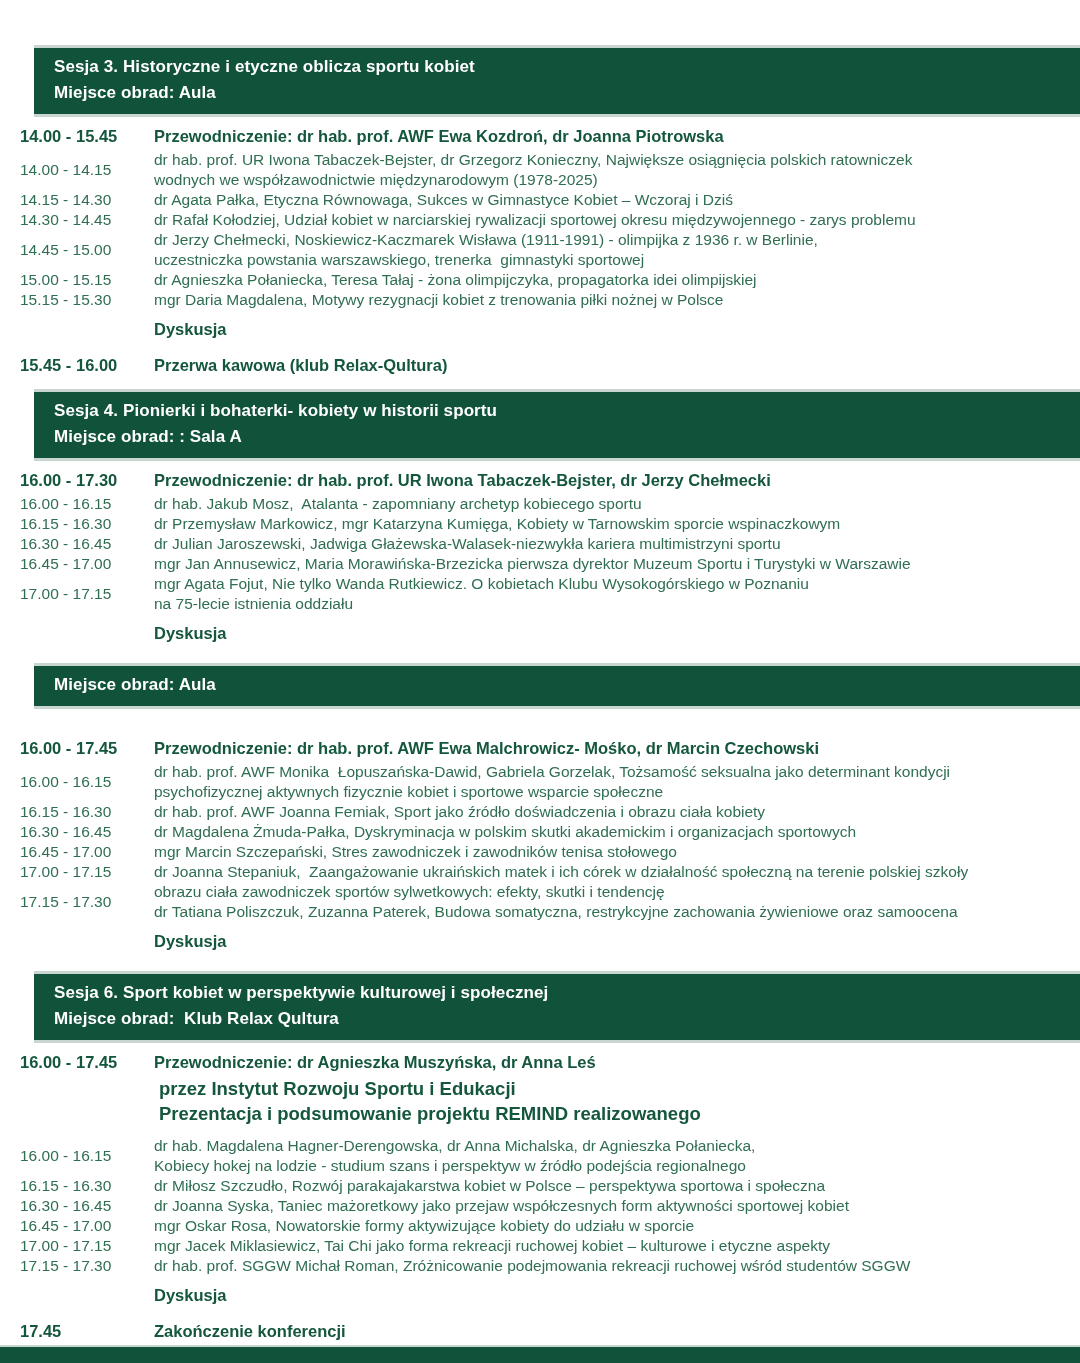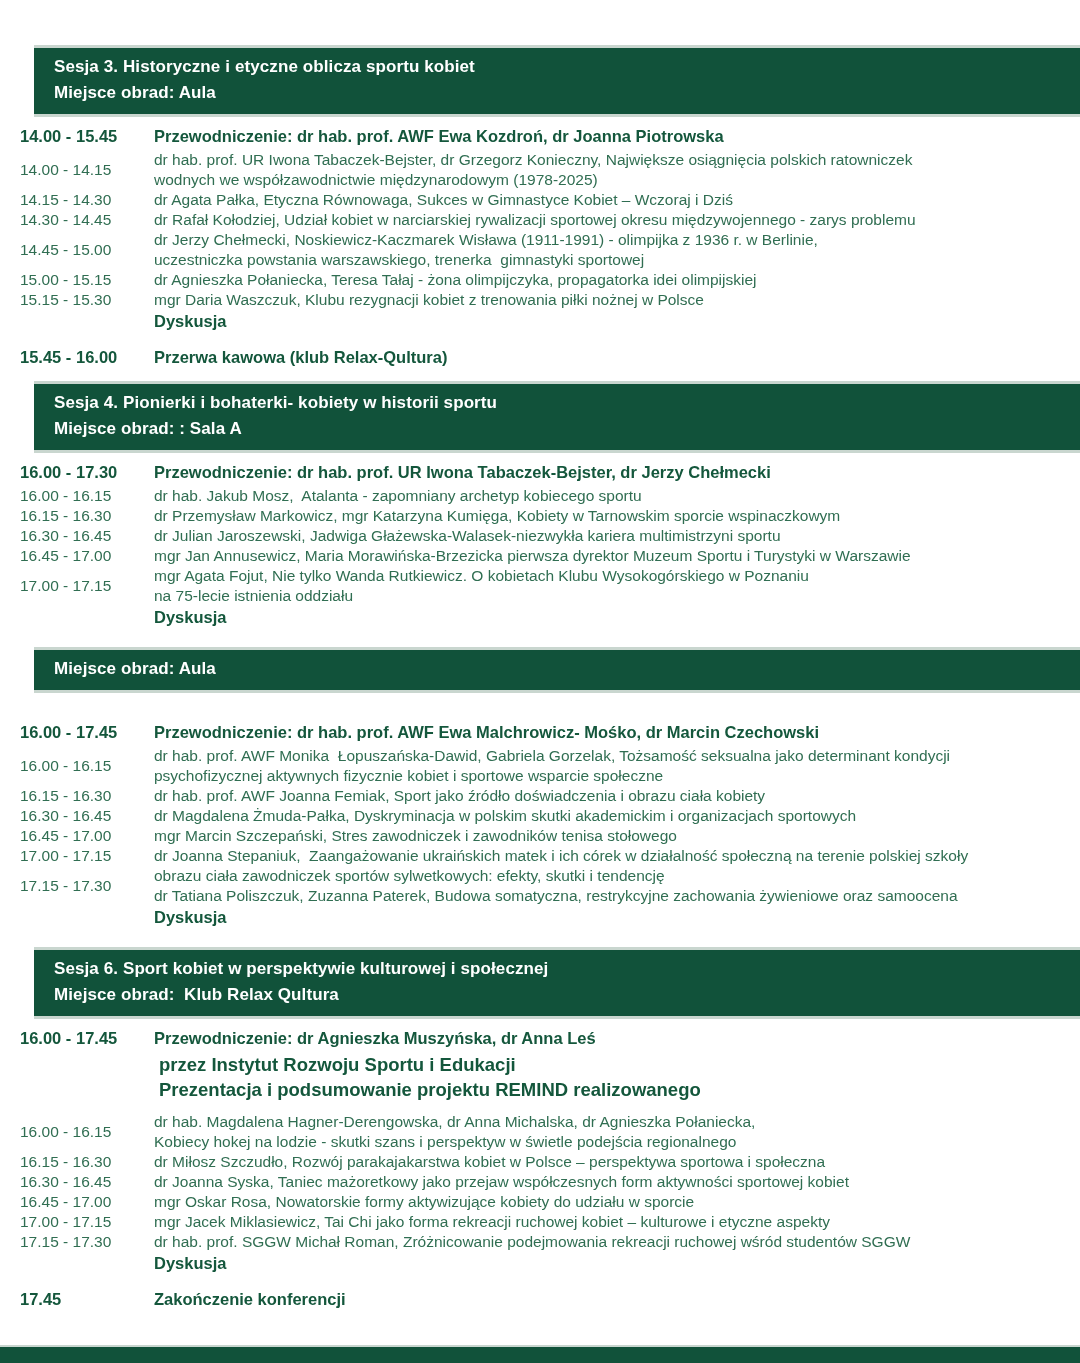--- a/index.html
+++ b/index.html
@@ -34,21 +34,21 @@
   .time{
     width:134px;flex:none;
     font-size:15.5px;line-height:20px;color:var(--body-text);white-space:pre;
   }
   .desc{flex:1;font-size:15.5px;line-height:20px;color:var(--body-text);min-width:0;}
   .line{white-space:pre;}
   .row.chair .time,.row.chair .desc{
     font-weight:bold;color:var(--accent);font-size:16.5px;line-height:23px;
   }
   .row.chair{margin-bottom:2px;}
-  .row.discussion{margin-top:0;margin-bottom:8px;}
+  .row.discussion{margin-top:8px;margin-bottom:8px;}
   .row.discussion .desc{font-weight:bold;color:var(--accent);font-size:16.5px;line-height:23px;}
   .row.project .desc{
     font-weight:bold;color:var(--accent);
     font-size:18.5px;line-height:25px;padding-left:5px;
   }
   .row.project{margin:0 0 10px 0;}
   .row.gap-before{margin-top:13px;}
   .session-3 .rows{padding-top:28px;}
   .footer-bar{
     position:absolute;left:0;right:0;bottom:0;height:18px;
@@ -99,21 +99,21 @@
         </div>
         <div class="row normal">
           <div class="time">15.00 - 15.15</div>
           <div class="desc">
             <div class="line">dr Agnieszka Połaniecka, Teresa Tałaj - żona olimpijczyka, propagatorka idei olimpijskiej</div>
           </div>
         </div>
         <div class="row normal">
           <div class="time">15.15 - 15.30</div>
           <div class="desc">
-            <div class="line">mgr Daria Waszczuk, Klubu rezygnacji kobiet z trenowania piłki nożnej w Polsce</div>
+            <div class="line">mgr Daria Magdalena, Motywy rezygnacji kobiet z trenowania piłki nożnej w Polsce</div>
           </div>
         </div>
         <div class="row discussion">
           <div class="time"></div>
           <div class="desc">
             <div class="line">Dyskusja</div>
           </div>
         </div>
         <div class="row chair gap-before">
           <div class="time">15.45 - 16.00</div>
@@ -247,21 +247,21 @@
           <div class="time"></div>
           <div class="desc">
             <div class="line">przez Instytut Rozwoju Sportu i Edukacji</div>
             <div class="line">Prezentacja i podsumowanie projektu REMIND realizowanego</div>
           </div>
         </div>
         <div class="row normal">
           <div class="time">16.00 - 16.15</div>
           <div class="desc">
             <div class="line">dr hab. Magdalena Hagner-Derengowska, dr Anna Michalska, dr Agnieszka Połaniecka,</div>
-            <div class="line">Kobiecy hokej na lodzie - skutki szans i perspektyw w świetle podejścia regionalnego</div>
+            <div class="line">Kobiecy hokej na lodzie - studium szans i perspektyw w źródło podejścia regionalnego</div>
           </div>
         </div>
         <div class="row normal">
           <div class="time">16.15 - 16.30</div>
           <div class="desc">
             <div class="line">dr Miłosz Szczudło, Rozwój parakajakarstwa kobiet w Polsce – perspektywa sportowa i społeczna</div>
           </div>
         </div>
         <div class="row normal">
           <div class="time">16.30 - 16.45</div>

